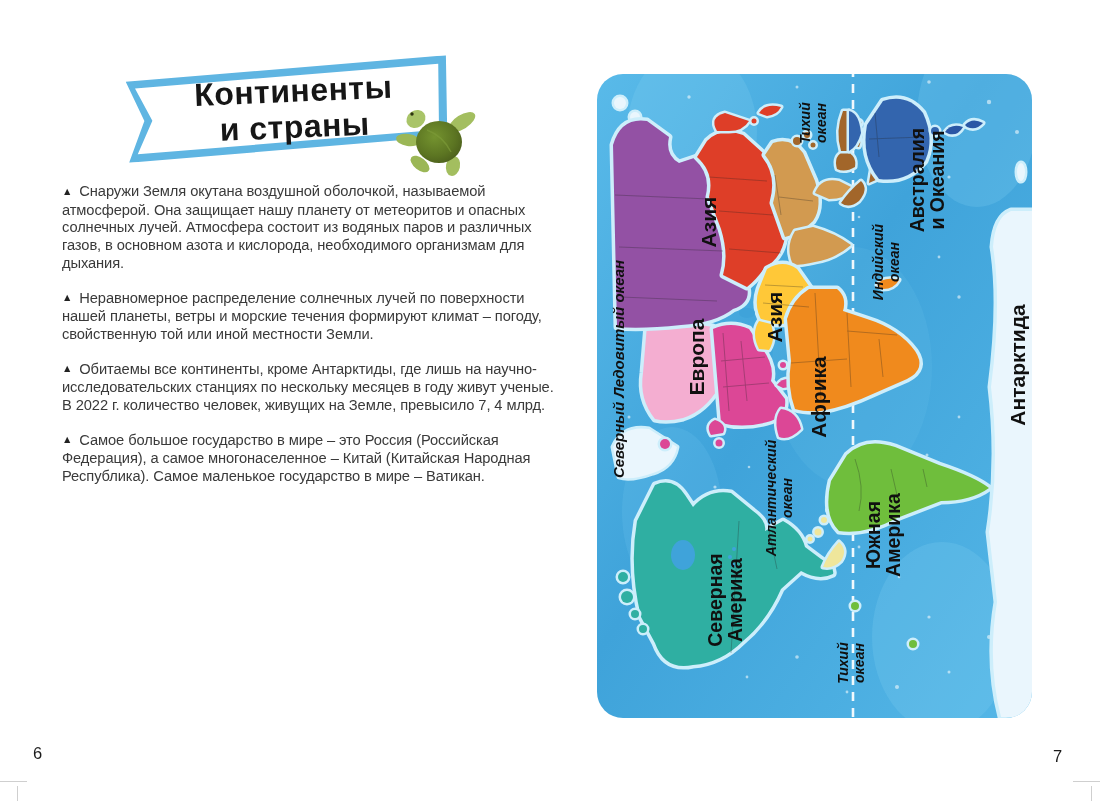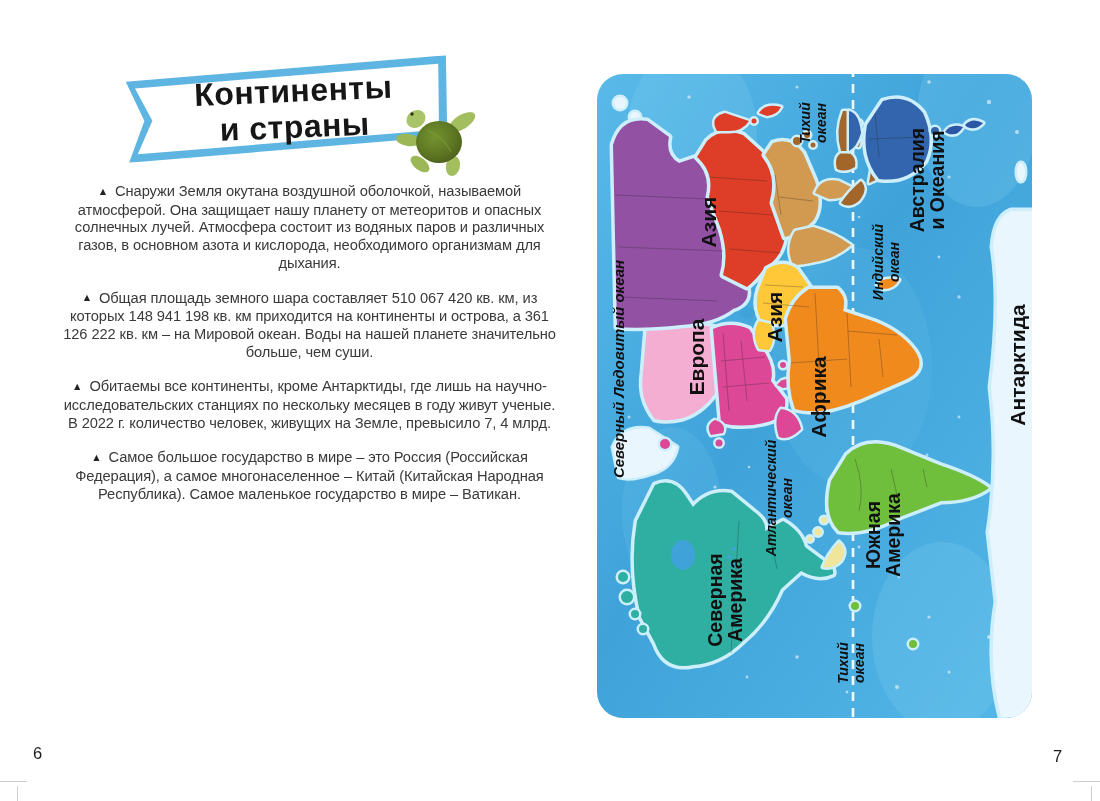--- a/index.html
+++ b/index.html
@@ -10,21 +10,21 @@
   .banner{position:absolute;left:127px;top:62px;width:322px;height:94px;transform:rotate(-2.4deg);}
   .banner svg{position:absolute;left:0;top:0;}
   .banner .t{position:absolute;left:18px;right:6px;text-align:center;color:#161616;
              font-weight:700;font-size:32px;letter-spacing:.5px;line-height:36px;}
   .banner .t1{top:11px;} .banner .t2{top:47px;}
 
   .turtle{position:absolute;left:393px;top:100px;width:88px;height:78px;z-index:5;}
 
   .text-col{position:absolute;left:62px;top:183px;width:495px;color:#3a3a3a;
             font-size:14.7px;line-height:17.7px;letter-spacing:-.1px;}
-  .text-col p{margin:0 0 17px 0;text-align:center;}
+  .text-col p{margin:0 0 17px 0;}
   .tri{font-size:10.5px;position:relative;top:-1.5px;margin-right:7px;color:#222;}
 
   .pagenum{position:absolute;font-size:16.5px;color:#1b1b1b;}
   .pn-l{left:33px;top:744px;}
   .pn-r{left:1053px;top:747px;}
 
   .curl{position:absolute;background:#cfcfcf;}
 
   
   .map{position:absolute;left:597px;top:74px;width:435px;height:644px;border-radius:26px;
@@ -72,21 +72,21 @@
       </g>
       <ellipse cx="23" cy="19" rx="10" ry="8.5" fill="#A9C468" transform="rotate(-35 23 19)"></ellipse>
       <circle cx="19" cy="14" r="1.7" fill="#2c3410"></circle>
       <ellipse cx="46" cy="42" rx="23" ry="21" fill="url(#shell)"></ellipse>
       <path d="M34,30 Q50,36 58,52" stroke="#7c9a38" stroke-width="1.4" fill="none" opacity=".7"></path>
     </svg>
   </div>
 
   <div class="text-col">
     <p><span class="tri">▲</span><span>Снаружи Земля окутана воздушной оболочкой, называемой атмосферой. Она защищает нашу планету от метеоритов и опасных солнечных лучей. Атмосфера состоит из водяных паров и различных газов, в основном азота и кислорода, необходимого организмам для дыхания.</span></p>
-    <p><span class="tri">▲</span><span>Общая площадь земного шара составляет 510 067 420 кв. км, из которых 148 941 198 кв. км приходится на континенты и острова, а 361 126 222 кв. км – на Мировой океан. Воды на нашей планете значительно больше, чем суши.</span></p>
+    <p><span class="tri">▲</span><span>Неравномерное распределение солнечных лучей по поверхности нашей планеты, ветры и морские течения формируют климат – погоду, свойственную той или иной местности Земли.</span></p>
     <p><span class="tri">▲</span><span>Обитаемы все континенты, кроме Антарктиды, где лишь на научно-исследовательских станциях по нескольку месяцев в году живут ученые. В 2022 г. количество человек, живущих на Земле, превысило 7, 4 млрд.</span></p>
     <p><span class="tri">▲</span><span>Самое большое государство в мире – это Россия (Российская Федерация), а самое многонаселенное – Китай (Китайская Народная Республика). Самое маленькое государство в мире – Ватикан.</span></p>
   </div>
 
   <div class="pagenum pn-l">6</div>
   <div class="pagenum pn-r">7</div>
 
   <div class="map">
     <svg class="world" width="435" height="644" viewBox="0 0 435 644">
       <defs>

